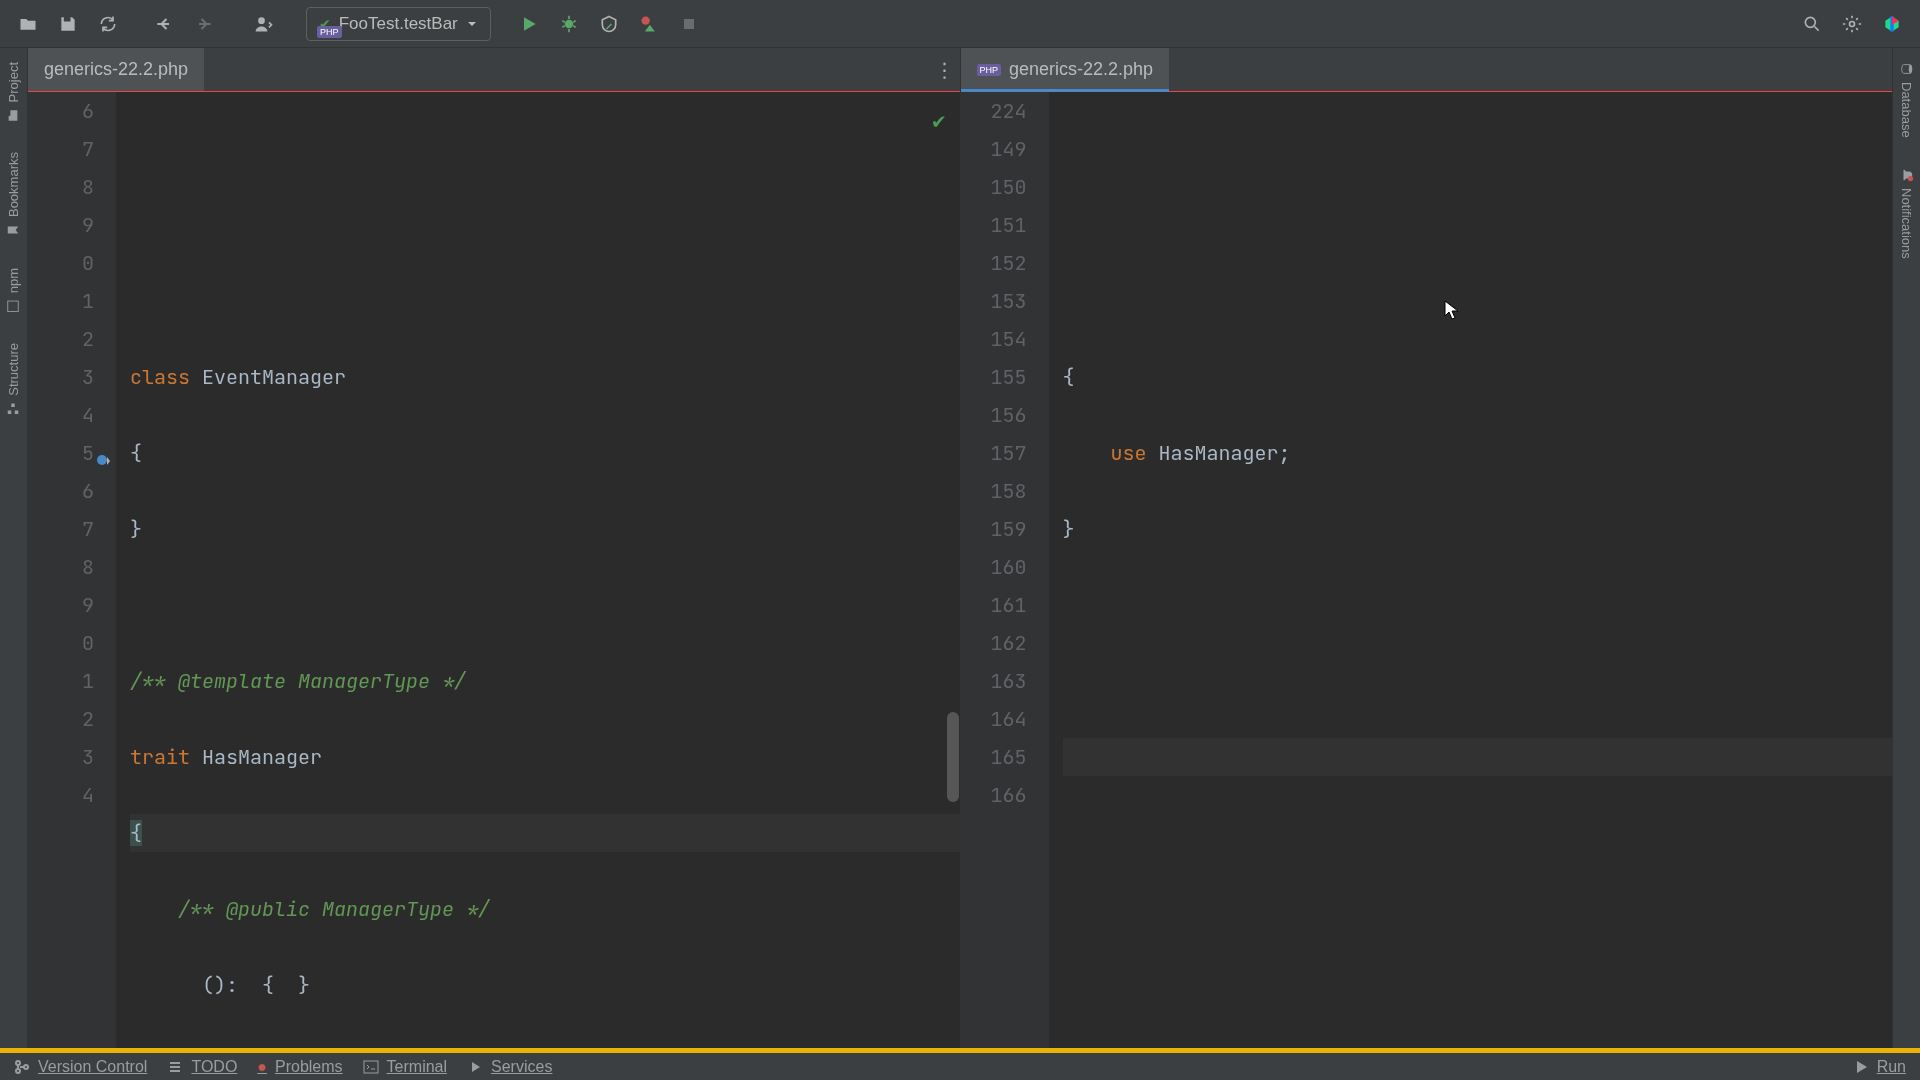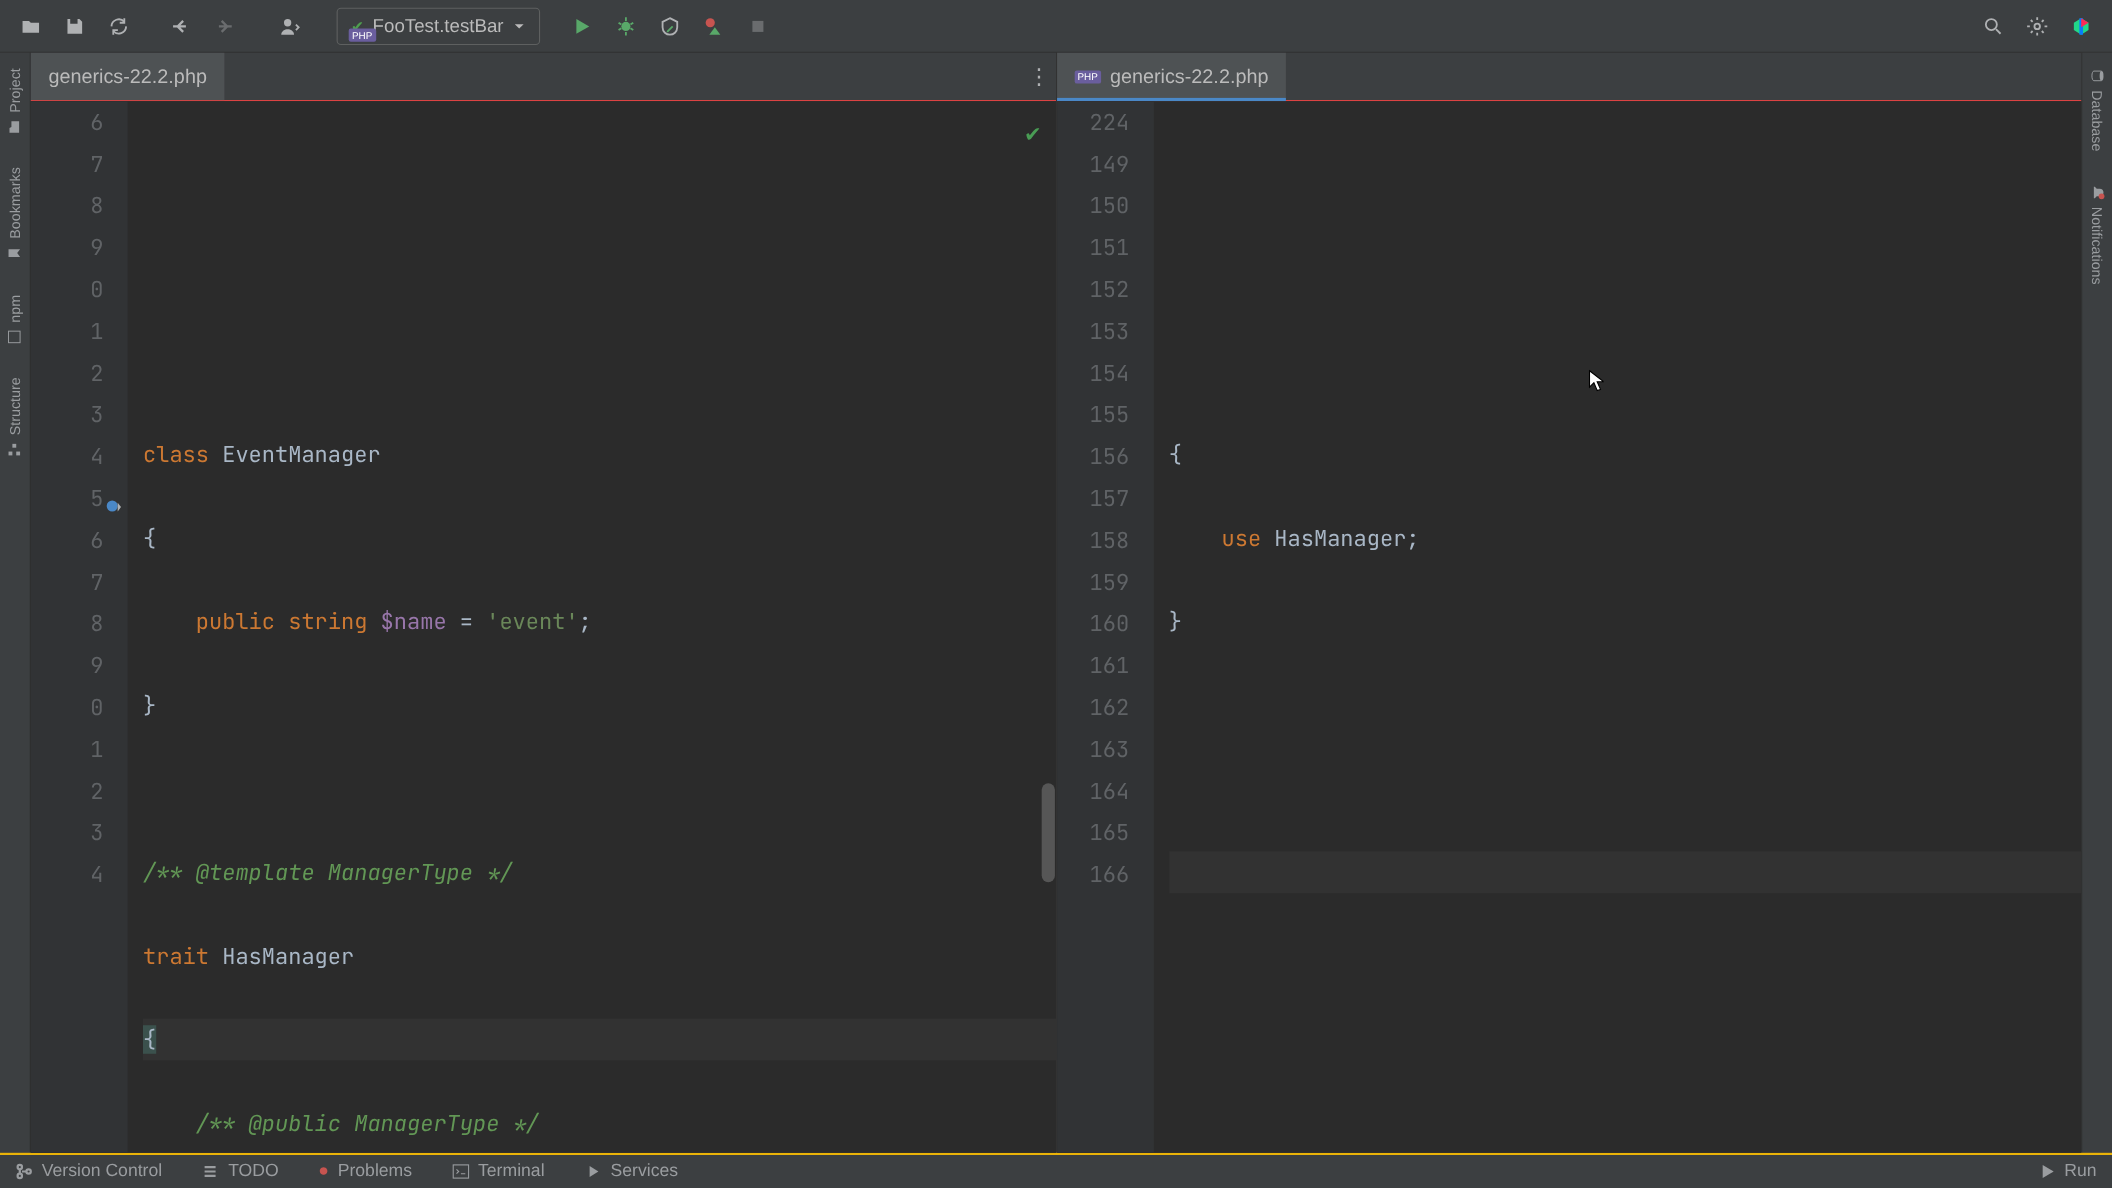--- a/index.html
+++ b/index.html
@@ -175,21 +175,20 @@
   right: -18px;
   top: 8px;
   width: 16px; height: 16px;
 }
 .code {
   flex: 1;
   padding-left: 14px;
   white-space: pre;
   color: #a9b7c6;
   position: relative;
-  margin-top: 36px;
 }
 .code .line { height: 38px; }
 .code .hl-line { background: #323232; }
 
 
 .kw { color: #cc7832; }
 .cname { color: #a9b7c6; }
 .var { color: #9876aa; }
 .str { color: #6a8759; }
 .doctag { color: #629755; font-style: italic; }
@@ -217,27 +216,28 @@
 .cursor-arrow {
   position: absolute;
   width: 14px; height: 20px;
   pointer-events: none;
 }
 
 
 .statusbar {
   height: 32px;
   background: #3c3f41;
-  border-top: 2px solid #eab308;
+  border-top: 5px solid #eab308;
   display: flex;
   align-items: center;
   padding: 0 14px;
-  gap: 36px;
+  gap: 20px;
   font-size: 16px;
   color: #9a9da0;
+  text-decoration: underline;
 }
 .sb-item { display: flex; align-items: center; gap: 8px; cursor: pointer; }
 .sb-item svg { width: 16px; height: 16px; }
 .sb-spacer { flex: 1; }
 .problems-dot { color: #c75450; }
 </style>
 </head>
 <body>
 
 <div class="toolbar">
@@ -403,21 +403,20 @@
           <div class="ln">2</div>
           <div class="ln">3</div>
           <div class="ln">4</div>
         </div>
         <div class="code">
 <div class="line"></div>
 <div class="line"></div>
 <div class="line"></div>
 <div class="line"><span class="kw">class</span> <span class="cname">EventManager</span></div>
 <div class="line">{</div>
-<div class="line">    <span class="kw">public</span> <span class="kw">string</span> <span class="var">$name</span> = <span class="str">'event'</span>;</div>
 <div class="line">}</div>
 <div class="line"></div>
 <div class="line"><span class="doccomment">/** </span><span class="doctag">@template</span><span class="doccomment"> ManagerType</span><span class="doccomment"> */</span></div>
 <div class="line"><span class="kw">trait</span> <span class="cname">HasManager</span></div>
 <div class="line hl-line"><span class="brace-hl">{</span></div>
 <div class="line">    <span class="doccomment">/** </span><span class="doctag">@public</span><span class="doccomment"> ManagerType</span><span class="doccomment"> */</span></div>
 <div class="line">      ():  {  }</div>
 
 
 

